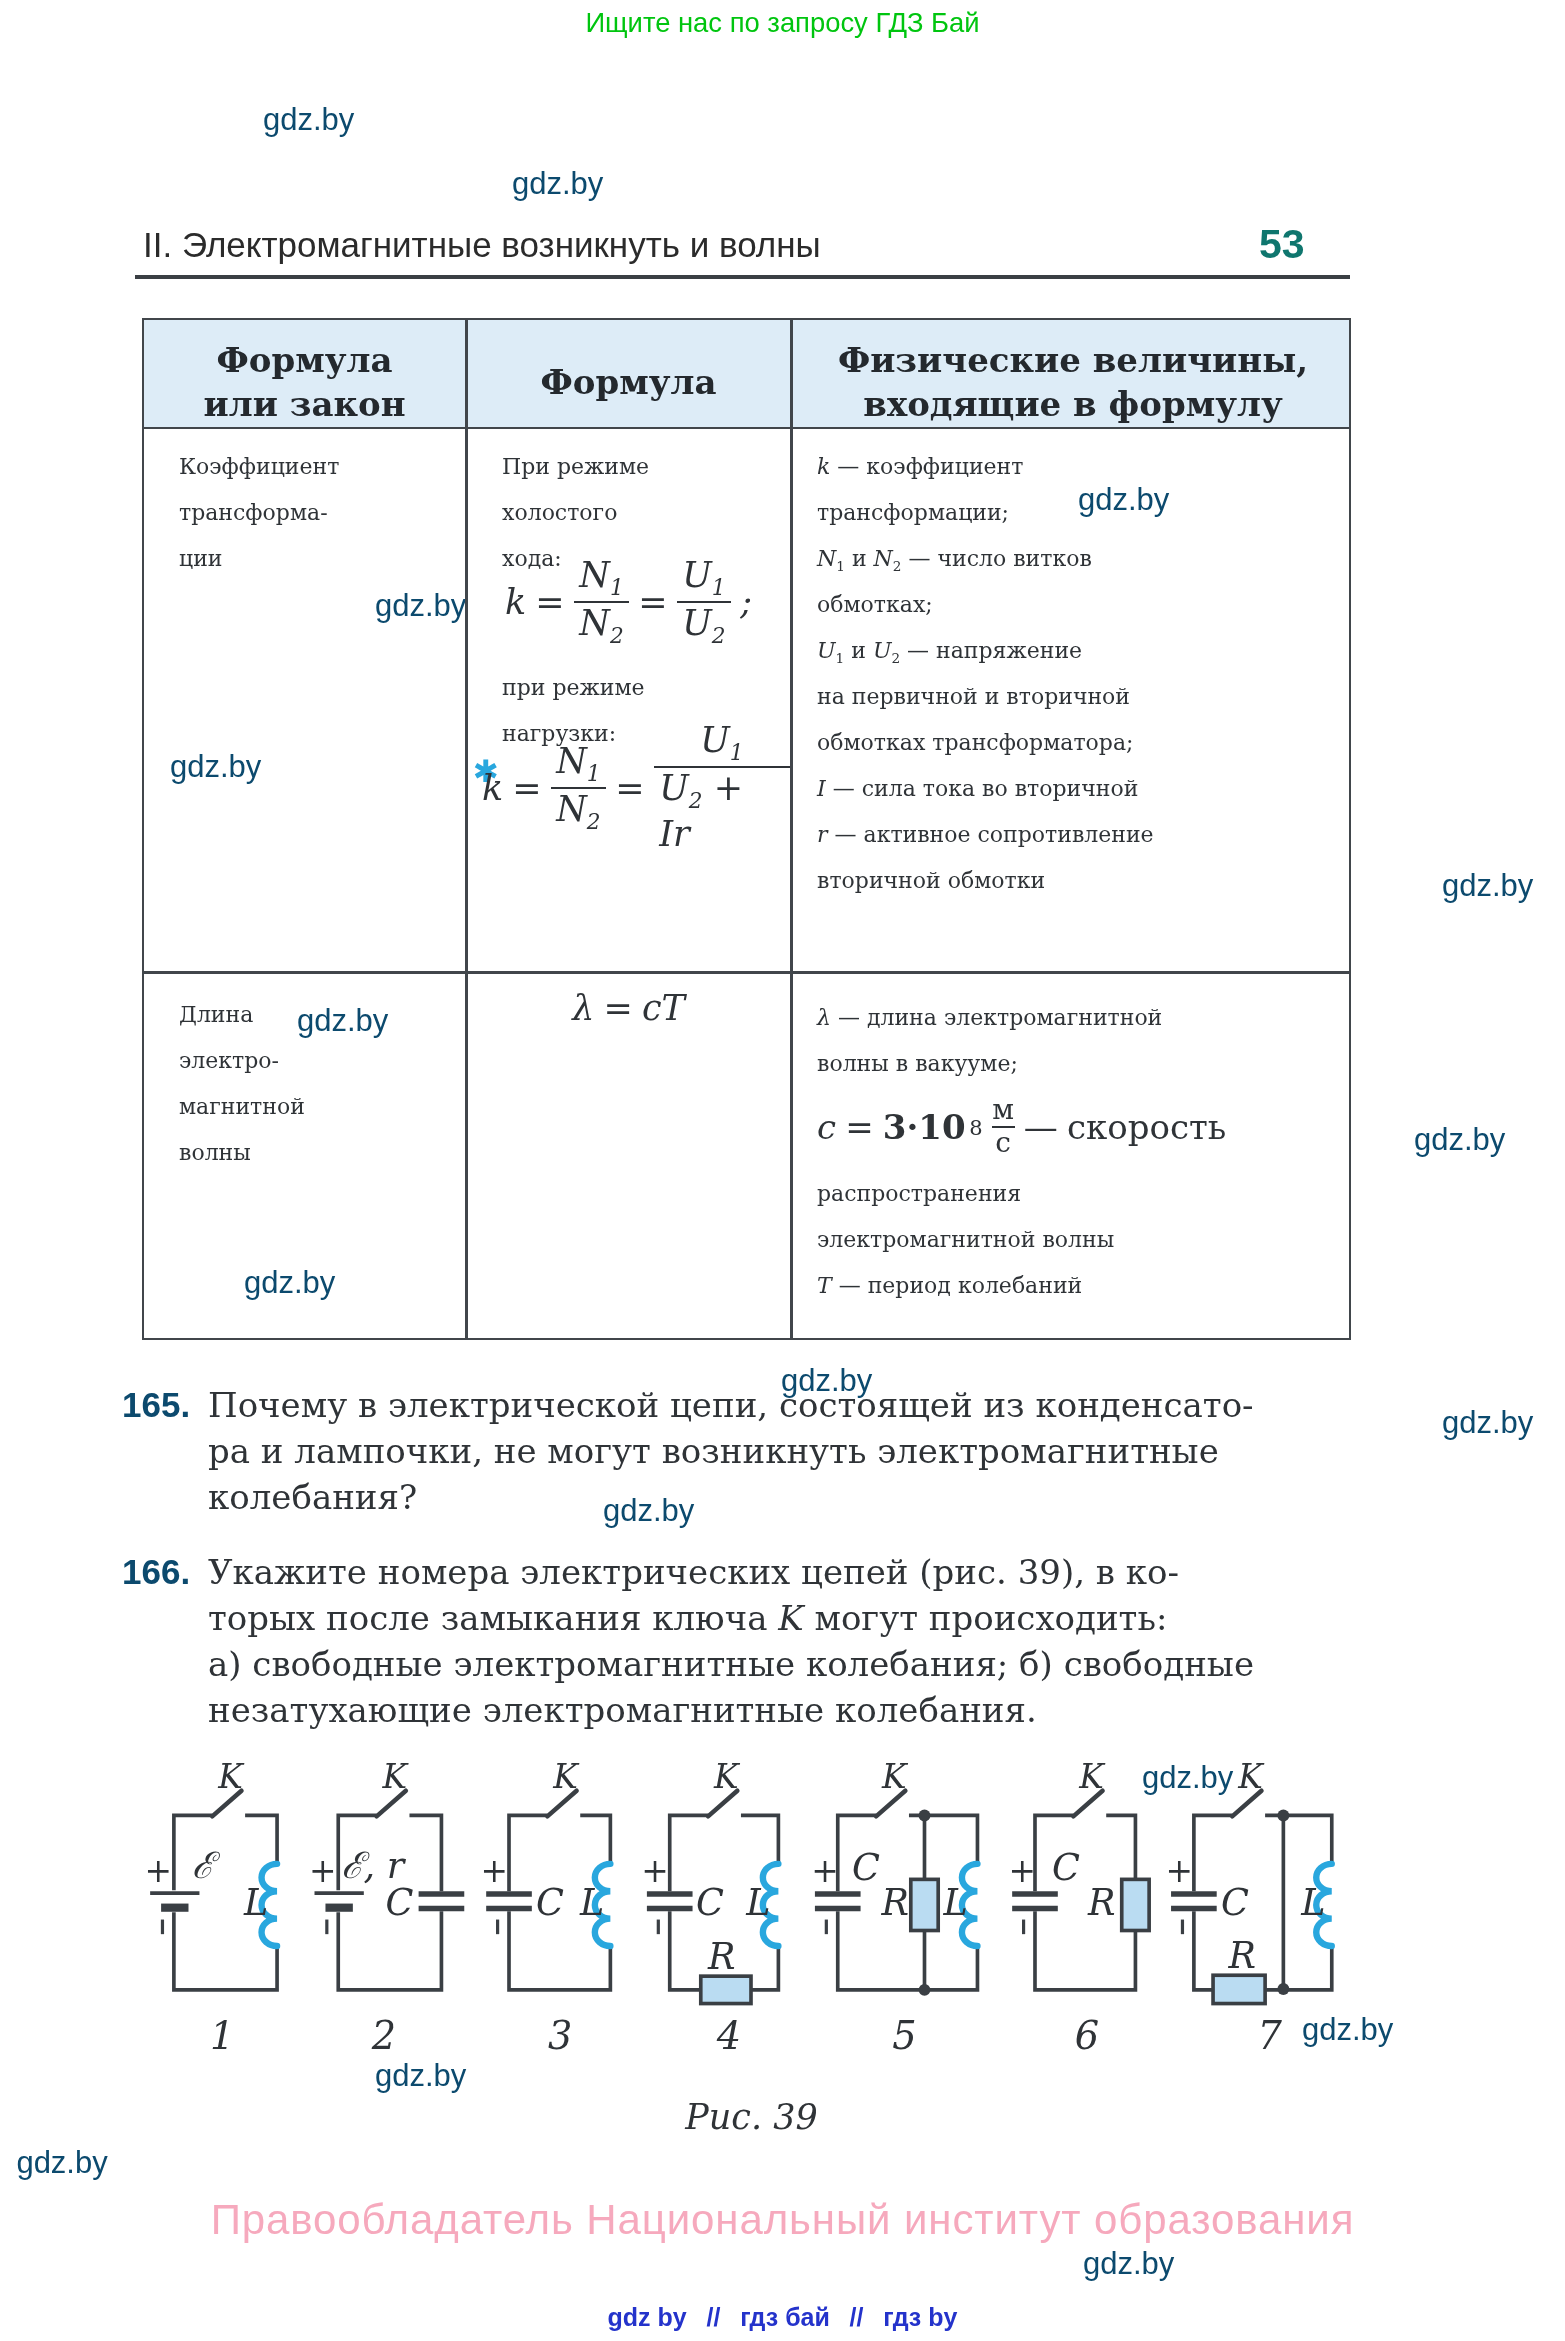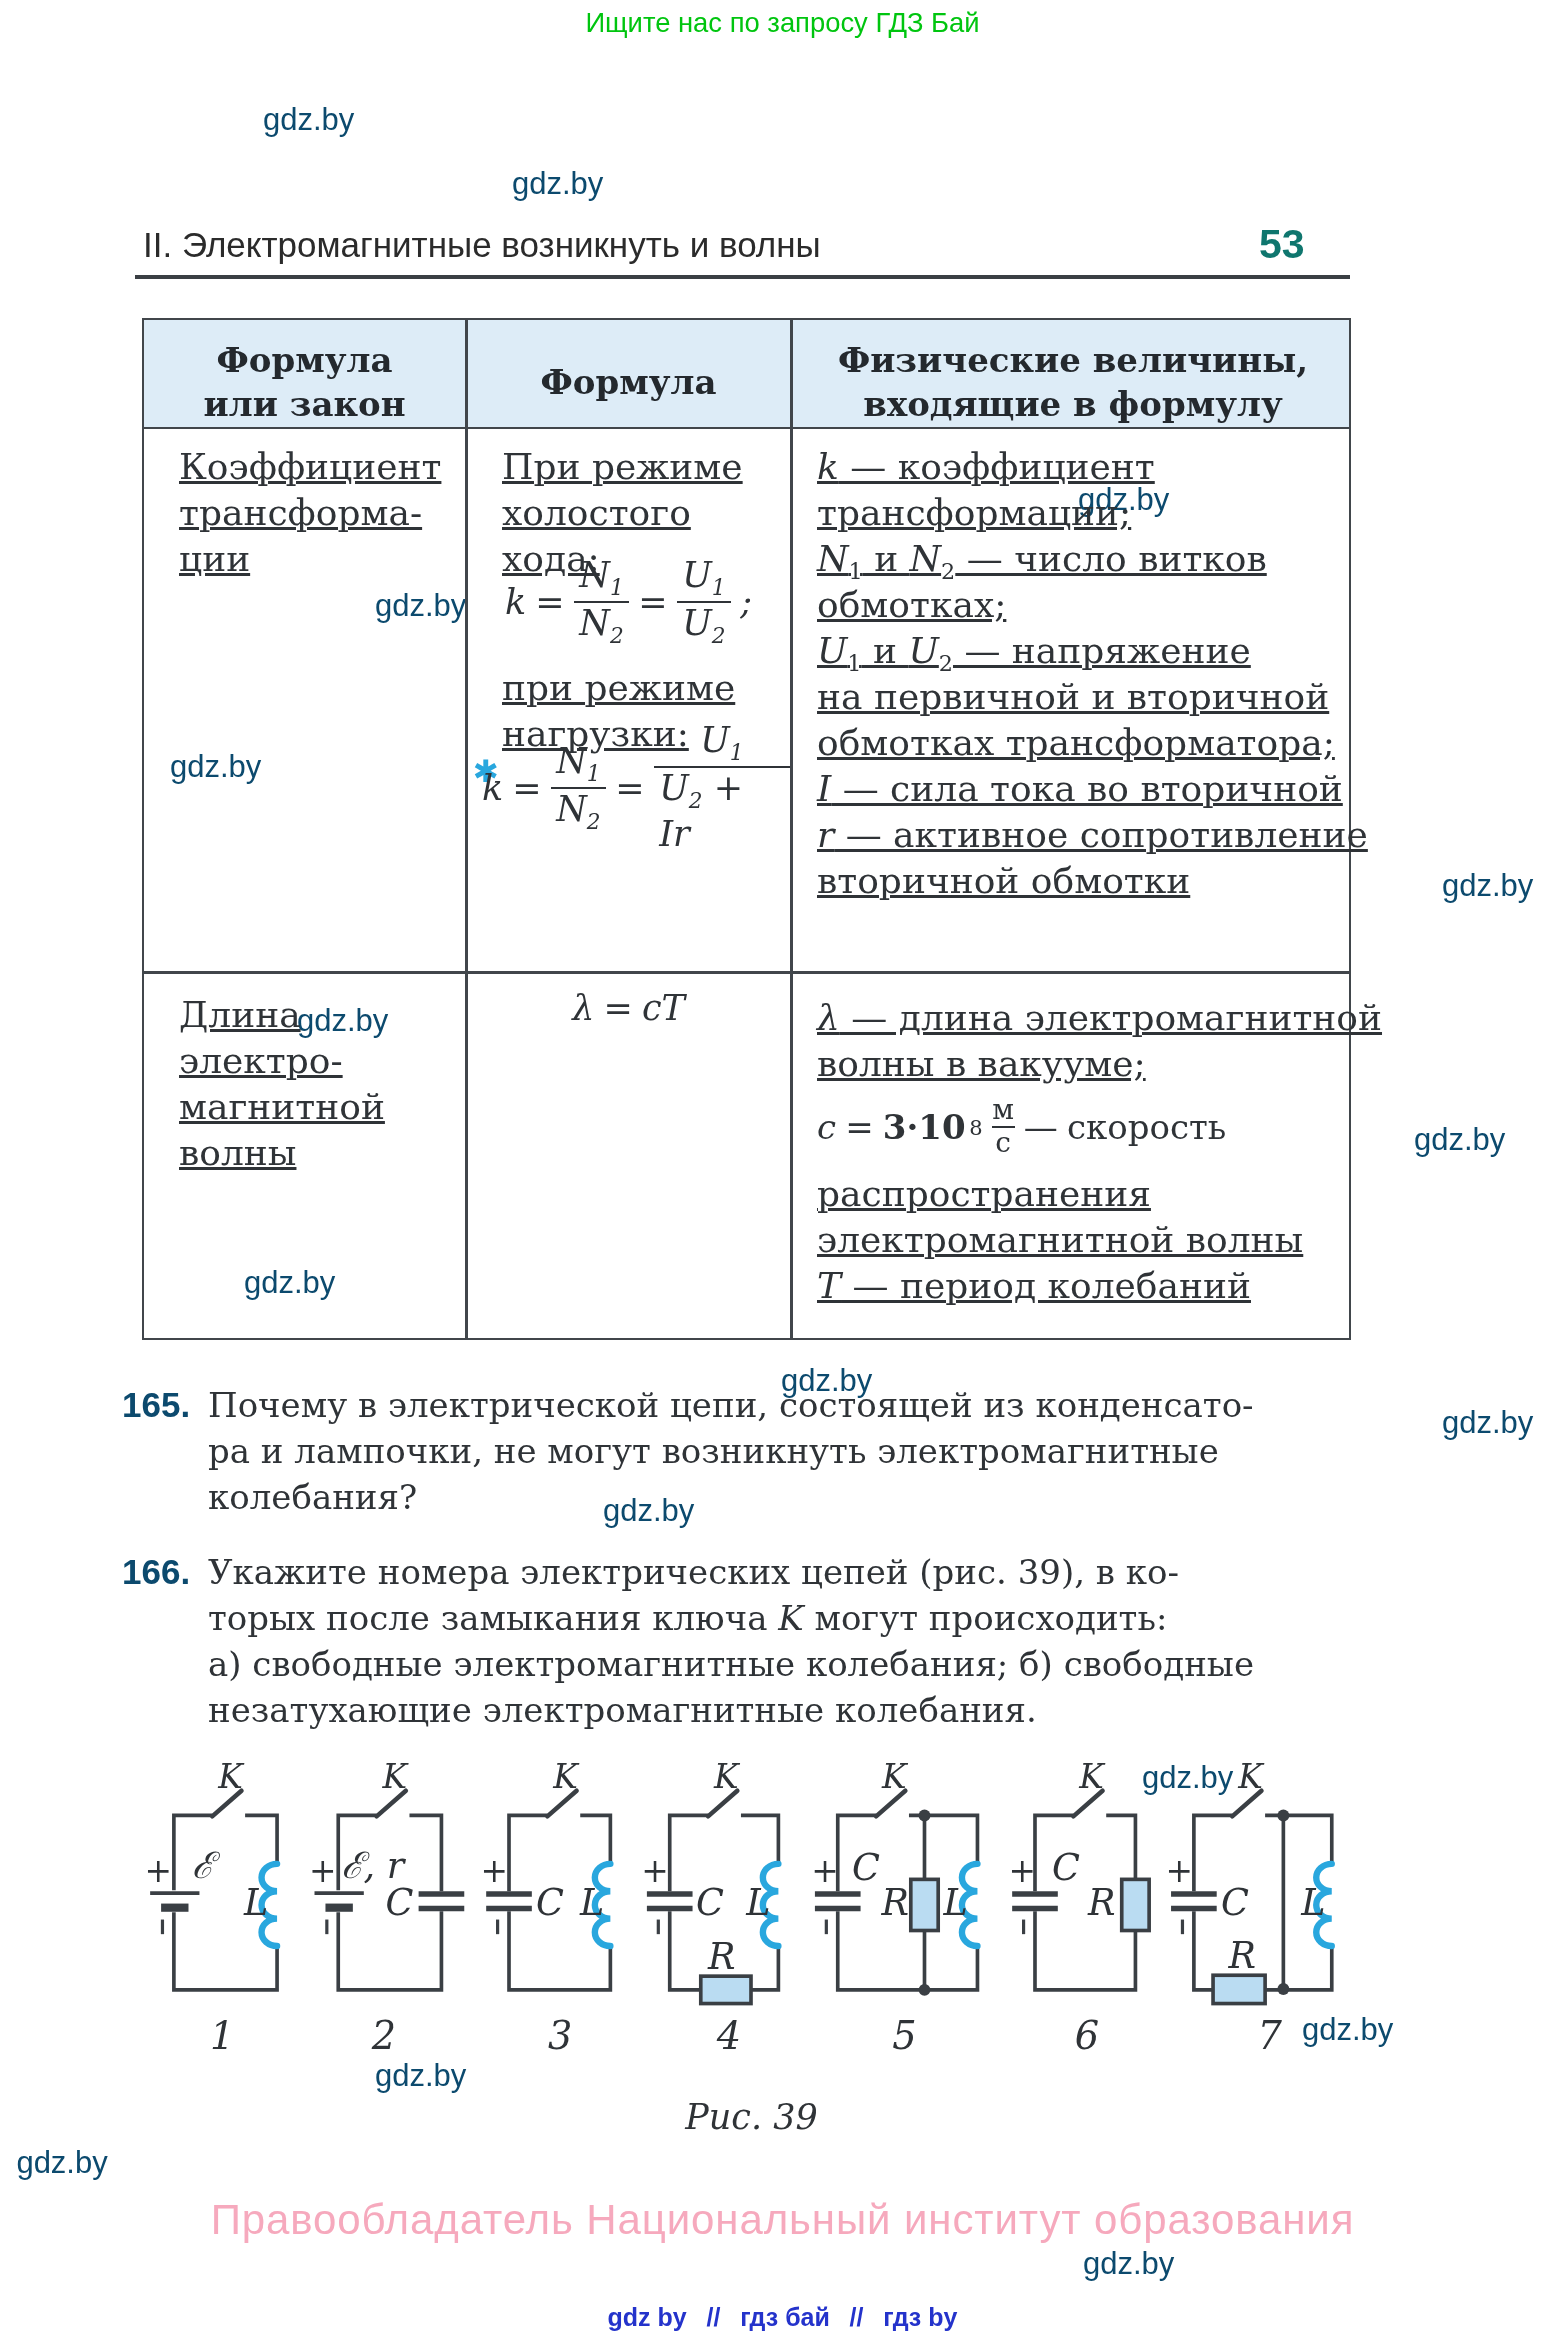--- a/index.html
+++ b/index.html
@@ -19,21 +19,21 @@
   .hrule{position:absolute;left:135px;top:275px;width:1215px;height:3.7px;background:#3a3f44;}
 
   
   .tbl{position:absolute;left:142px;top:318px;width:1209px;height:1022px;
        border:2.7px solid #41464b;box-sizing:border-box;}
   .thead{position:absolute;left:0;top:0;width:100%;height:109px;background:#ddecf7;
          border-bottom:2.7px solid #41464b;box-sizing:border-box;}
   .vdiv{position:absolute;top:0;bottom:0;width:2.7px;background:#41464b;}
   .rowdiv{position:absolute;left:0;right:0;height:2.7px;background:#41464b;top:651px;}
   .hcell{position:absolute;text-align:center;font-weight:bold;font-size:34px;line-height:44px;color:#24292e;}
-  .cell{position:absolute;font-size:36px;line-height:46px;text-decoration:underline;}
+  .cell{position:absolute;font-size:22px;line-height:46px;}
   .cl{height:46px;white-space:nowrap;}
   .j{text-align:justify;}
   .j::after{content:"";display:inline-block;width:100%;height:0;}
   i,.vit{font-style:italic;}
   sub{font-size:0.62em;}
   sup{font-size:0.62em;}
 
   
   .formula{position:absolute;display:flex;align-items:center;justify-content:center;
            gap:9.1px;font-size:35px;font-style:italic;}

